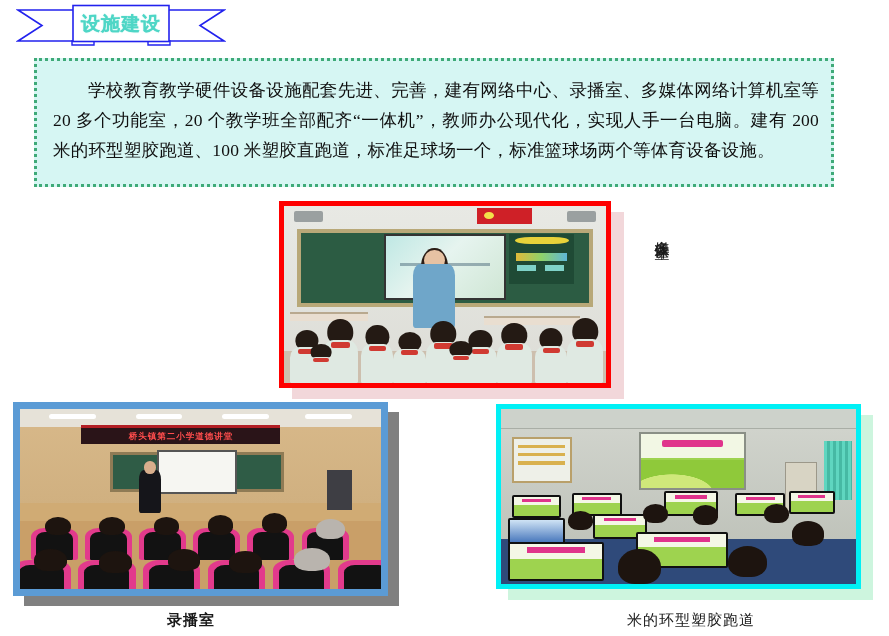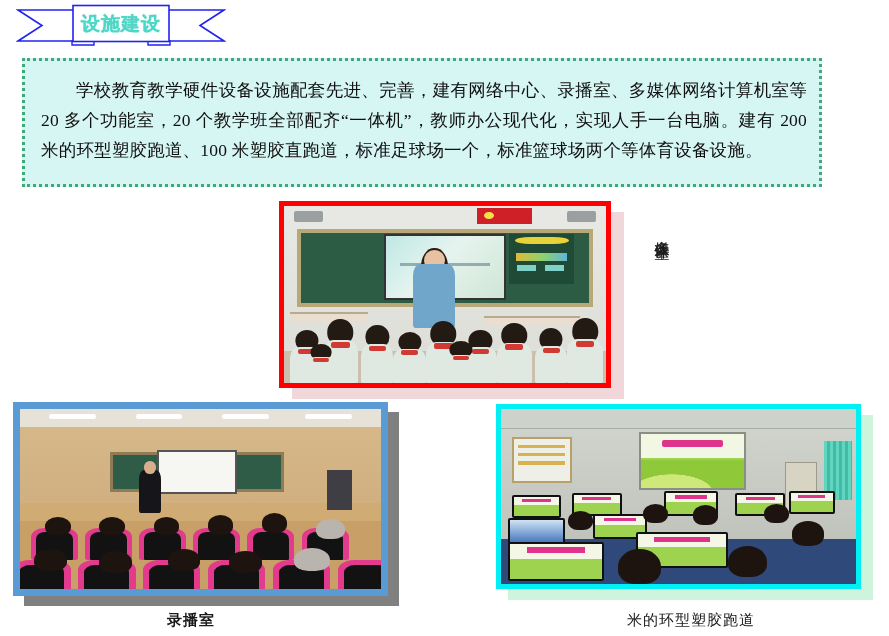--- a/index.html
+++ b/index.html
@@ -40,21 +40,21 @@
     letter-spacing: 1px;
     line-height: 1;
     padding-bottom: 3px;
     box-sizing: border-box;
     text-shadow: 0 0 1px #4ed6c6;
   }
 
   
   .para-box {
     position: absolute;
-    left: 22px;
+    left: 34px;
     top: 58px;
     width: 800px;
     height: 129px;
     background: #d6f6f3;
     border: 3px dotted #3faa78;
     box-sizing: border-box;
     padding: 14px 12px 10px 16px;
   }
   .para-text {
     font-family: "Liberation Serif", "DejaVu Serif", serif;
@@ -353,20 +353,23 @@
 <div class="shadow" id="shadow-lecture"></div>
 <div class="photo" id="photo-lecture">
   <div class="inner">
     <div class="scene">
       <div class="lec-wall"></div>
       <div class="lec-ceil"></div>
       <div class="lec-light" style="left:8%"></div>
       <div class="lec-light" style="left:32%"></div>
       <div class="lec-light" style="left:56%"></div>
       <div class="lec-light" style="left:79%"></div>
+      <div class="lec-banner">
+        <span>桥头镇第二小学道德讲堂</span>
+      </div>
       <div class="lec-board"></div>
       <div class="lec-proj"></div>
       <div class="lec-stage"></div>
       <div class="lec-floor"></div>
       <div class="lec-rack"></div>
       <div class="lec-spk-body"></div>
       <div class="lec-spk-head"></div>
 
       <div class="seat" style="left:3%;top:66%;width:13%;height:18%;"></div>
       <div class="seat" style="left:18%;top:66%;width:13%;height:18%;"></div>

